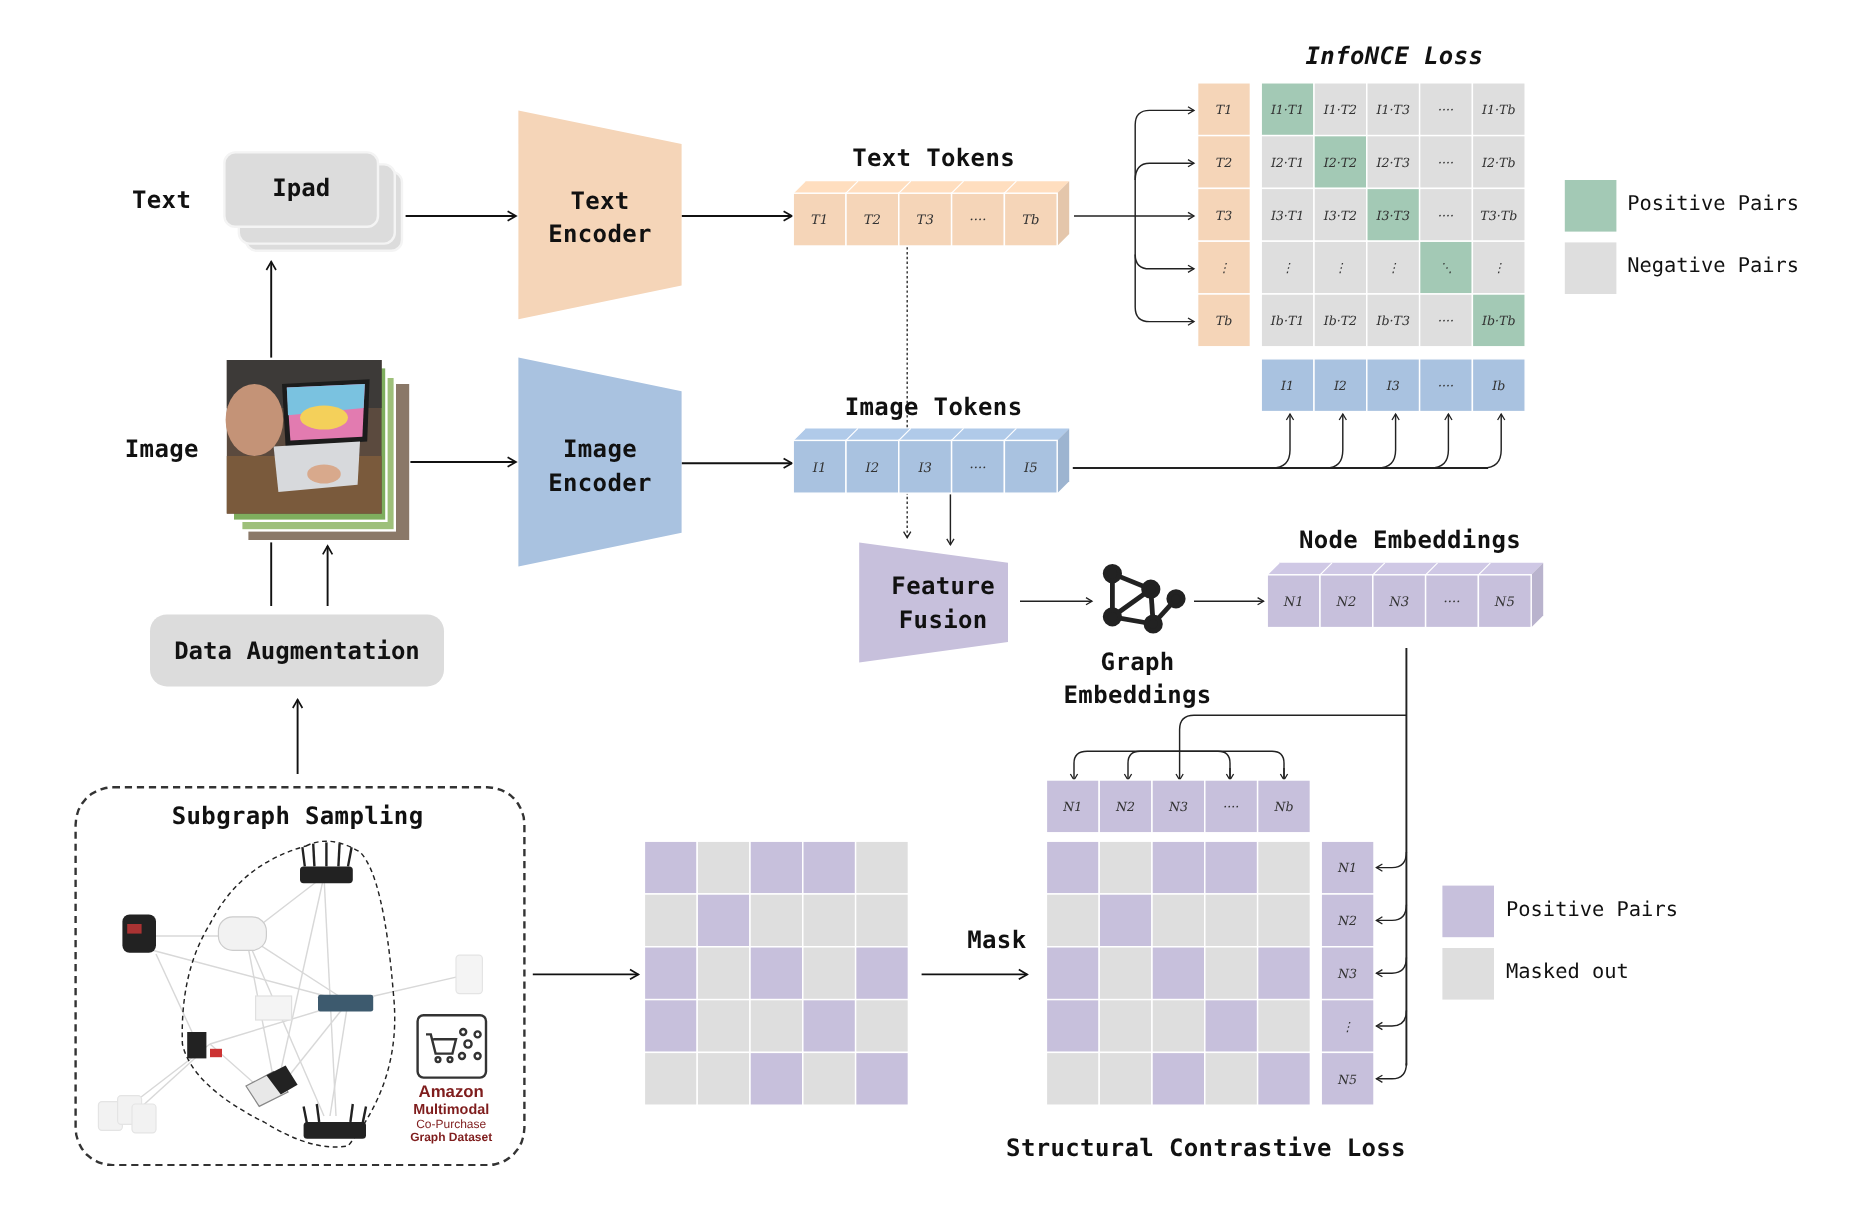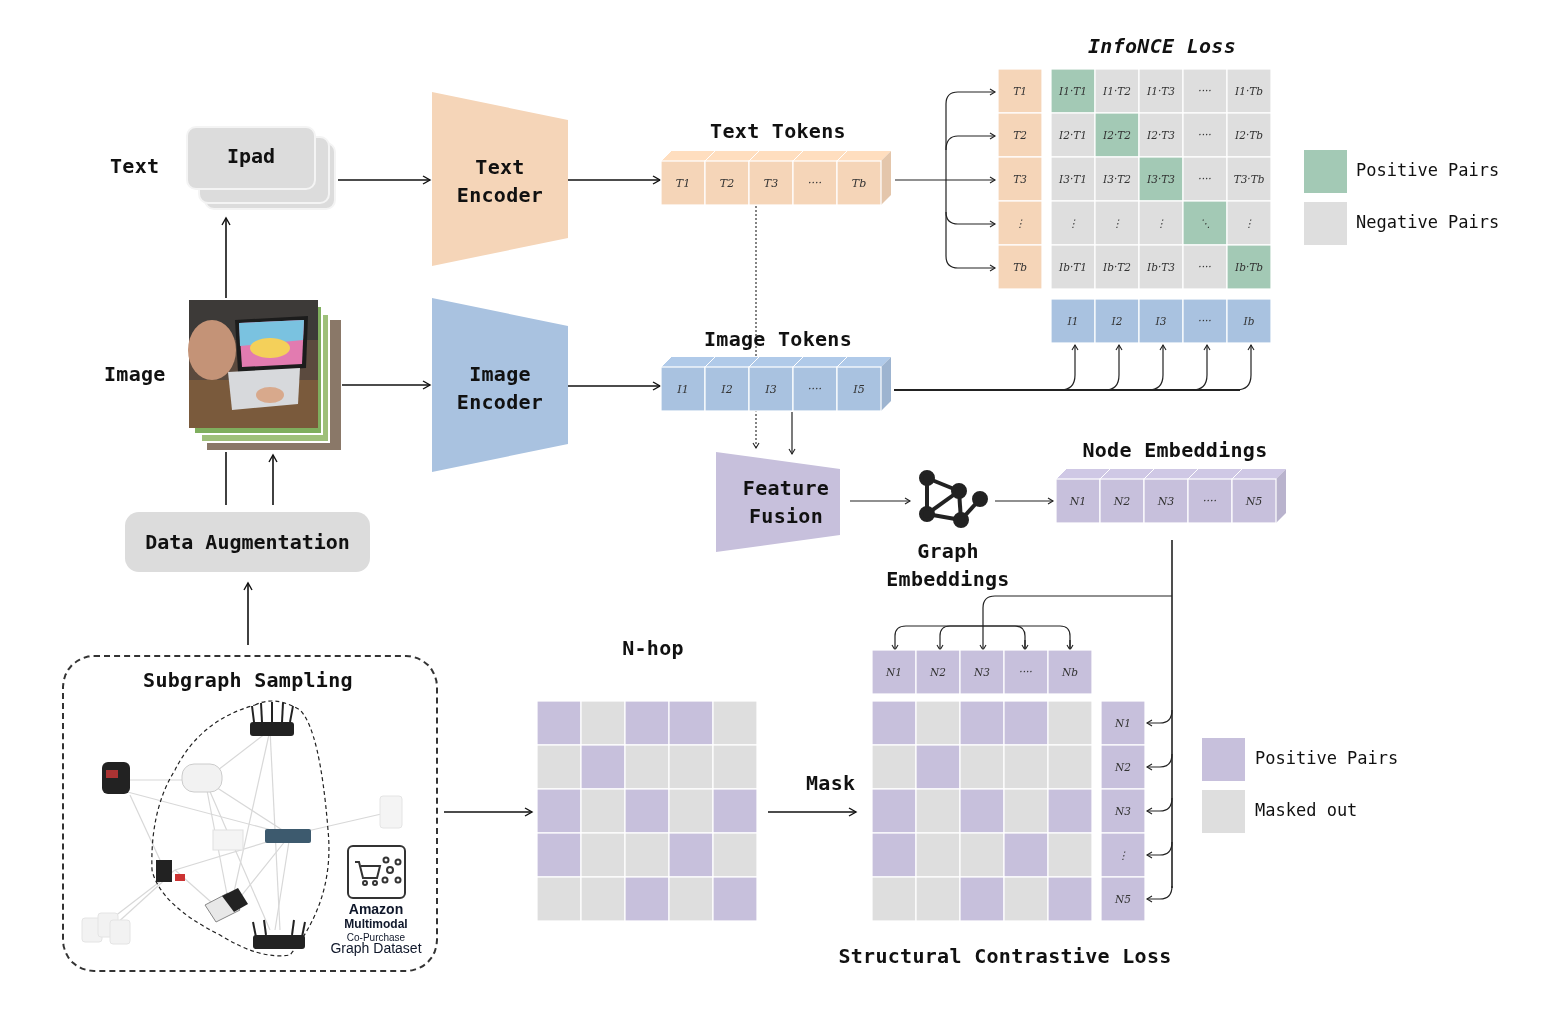--- a/index.html
+++ b/index.html
@@ -435,29 +435,28 @@
 </div>
 <div class="lbl ctr" style="left:1052px; top:34px; width:220px;font-style:italic;">InfoNCE Loss</div>
 
 <div class="abs" style="left: 1304px; top: 150px; width: 43px; height: 43px; background: rgb(163, 201, 181);" title="Positive Pairs"></div>
 <div class="legend-text" style="left:1356px; top:160px;">Positive Pairs</div>
 <div class="abs" style="left: 1304px; top: 202px; width: 43px; height: 43px; background: rgb(222, 222, 222);"></div>
 <div class="legend-text" style="left:1356px; top:212px;">Negative Pairs</div>
 
 <div class="subgraph"></div>
 <div class="lbl ctr" style="left:62px; top:668px; width:372px;">Subgraph Sampling</div>
-<div class="abs ctr" style="left:330px; top:902px; width:92px; font-family:'Liberation Sans', sans-serif; color:#0f172a; line-height:15px;">
+<div class="abs ctr" style="left:330px; top:902px; width:92px; font-family:'Liberation Sans', sans-serif; color:#7f1d1d; line-height:15px;">
   <div style="font-weight:bold; font-size:14px;">Amazon</div>
   <div style="font-weight:bold; font-size:12px;">Multimodal</div>
   <div style="font-size:10px; line-height:11px;">Co-Purchase</div>
-  <div style="font-size:14px; line-height:11px;">Graph Dataset</div>
+  <div style="font-size:10px; line-height:11px;font-weight:bold;">Graph Dataset</div>
 </div>
 
 <div class="lbl ctr" style="left:500px; top:634px; width:306px; line-height:28px;">
-  <div>N-hop</div>
 </div>
 <div class="lbl" style="left:786px; top:771px;margin-left:20px;">Mask</div>
 
 <div class="lbl ctr" style="left:820px; top:944px; width:370px;">Structural Contrastive Loss</div>
 
 <div class="abs" style="left: 1202px; top: 738px; width: 43px; height: 43px; background: rgb(199, 192, 220);"></div>
 <div class="legend-text" style="left:1255px; top:748px;">Positive Pairs</div>
 <div class="abs" style="left: 1202px; top: 790px; width: 43px; height: 43px; background: rgb(222, 222, 222);"></div>
 <div class="legend-text" style="left:1255px; top:800px;">Masked out</div>
 

